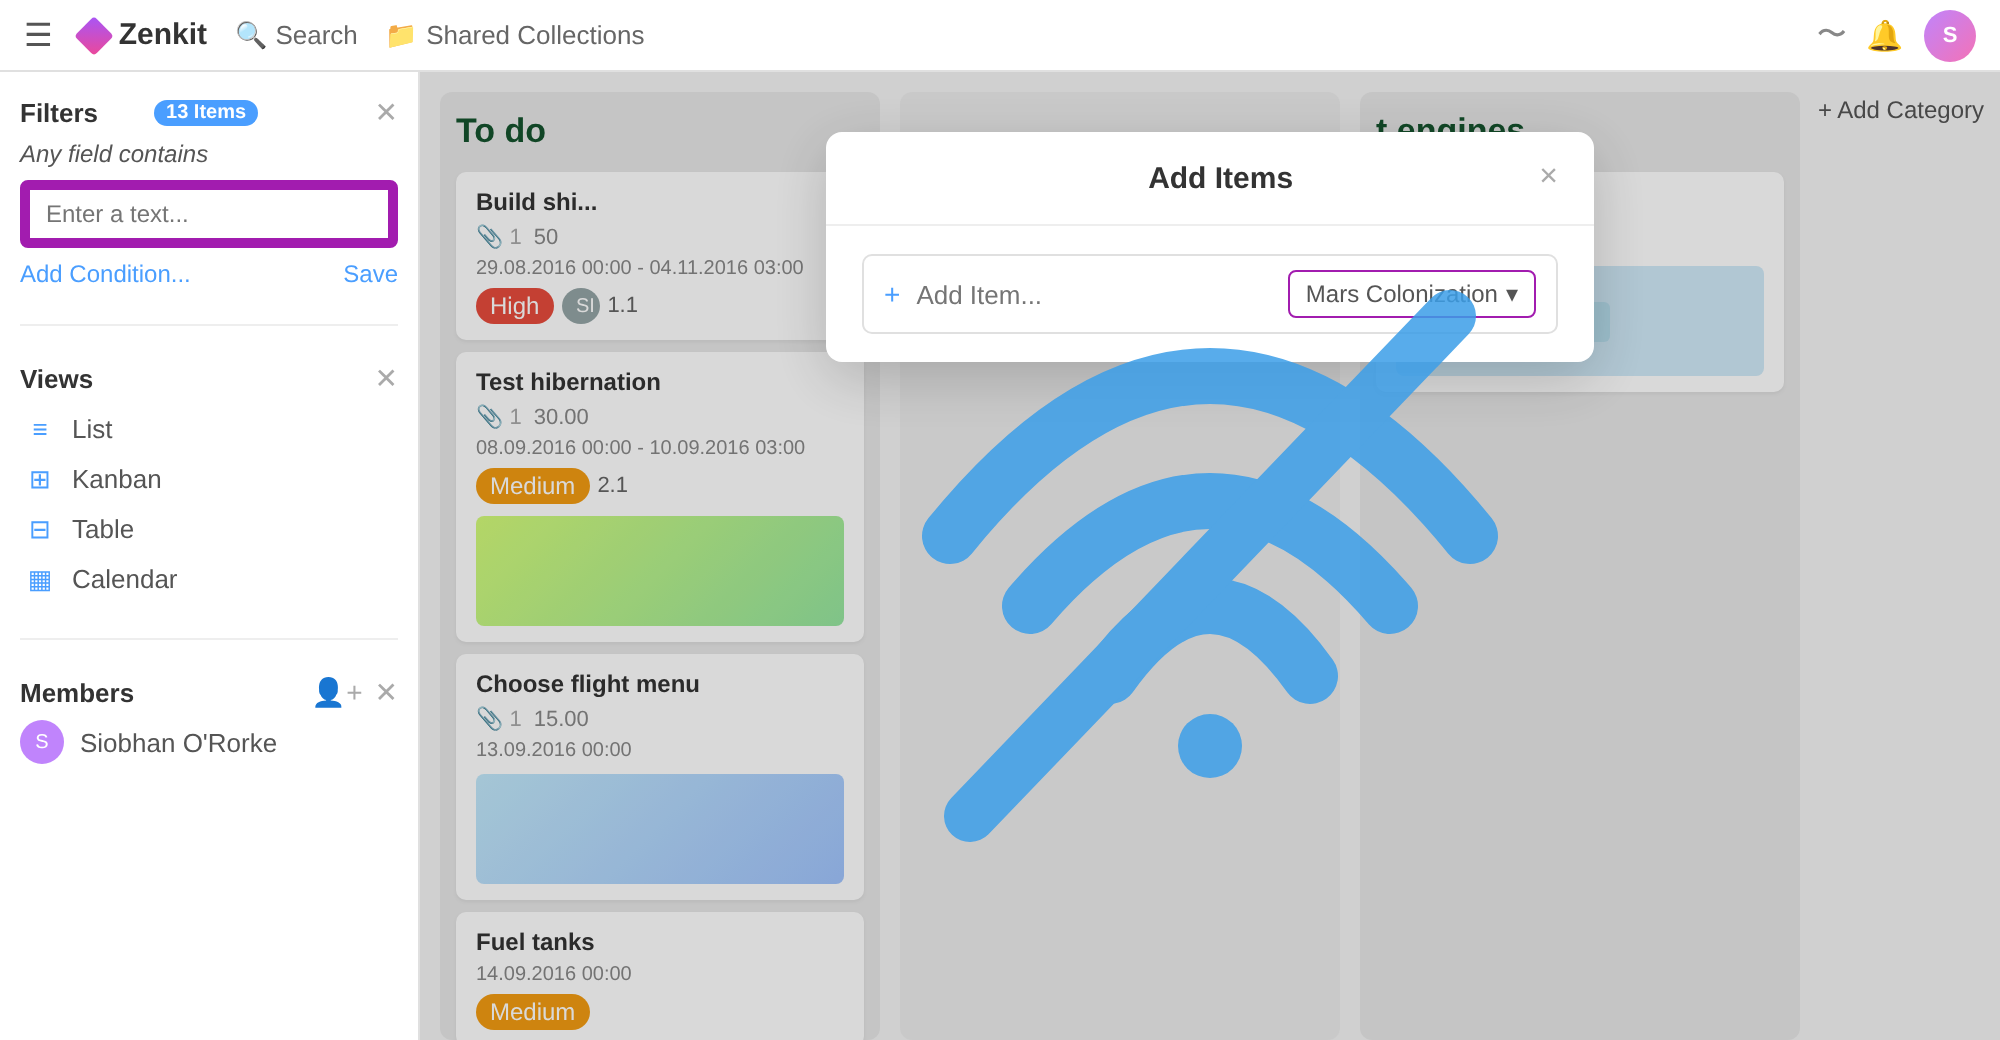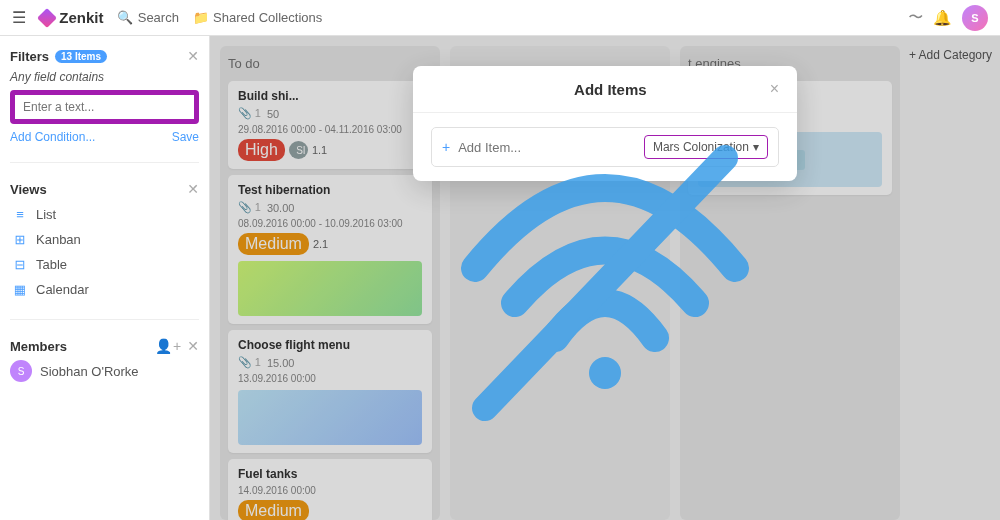--- a/index.html
+++ b/index.html
@@ -126,20 +126,21 @@
       display: flex;
       align-items: center;
       gap: 6px;
     }
     .section-badge {
       background: #4a9eff;
       color: #fff;
       font-size: 10px;
       padding: 1px 6px;
       border-radius: 10px;
+      margin-left: 22px;
     }
     .close-icon {
       color: #aaa;
       cursor: pointer;
       font-size: 14px;
     }
 
     .filter-label {
       font-size: 12px;
       color: #555;
@@ -268,23 +269,23 @@
       background: #e8e8e8;
       border-radius: 6px;
       width: 220px;
       min-width: 220px;
       display: flex;
       flex-direction: column;
       padding: 8px;
       gap: 6px;
     }
     .column-header {
-      font-size: 13px;
-      font-weight: 400;
-      color: #737373;
+      font-size: 17px;
+      font-weight: 700;
+      color: #14532d;
       padding: 2px 0 4px;
     }
 
     .card {
       background: #fff;
       border-radius: 5px;
       padding: 8px 10px;
       display: flex;
       flex-direction: column;
       gap: 4px;
@@ -309,21 +310,21 @@
     }
     .card-tags {
       display: flex;
       align-items: center;
       gap: 4px;
       flex-wrap: wrap;
     }
     .tag {
       border-radius: 10px;
       padding: 2px 7px;
-      font-size: 16px;
+      font-size: 12px;
       color: #fff;
       font-weight: 500;
     }
     .tag-high { background: #e74c3c; }
     .tag-medium { background: #f39c12; }
     .tag-low { background: #27ae60; }
     .tag-s { background: #95a5a6; border-radius: 50%; width: 18px; height: 18px; display: flex; align-items: center; justify-content: center; font-size: 10px; padding-left: 12px; }
 
     .card-thumbnail {
       width: 100%;

